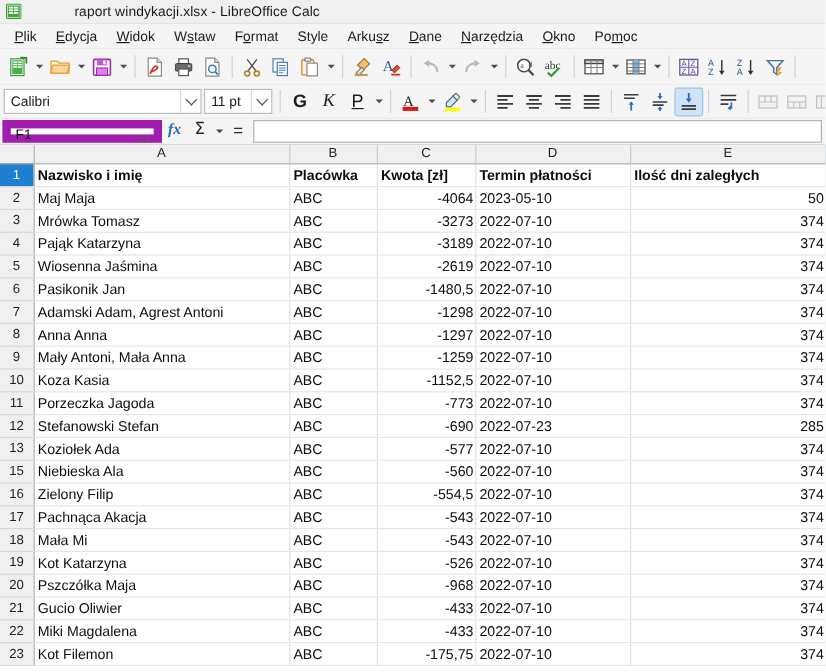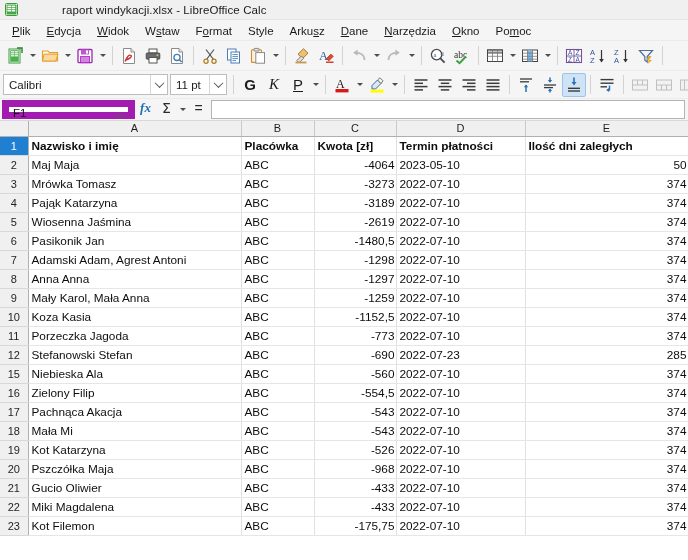--- a/index.html
+++ b/index.html
@@ -758,21 +758,21 @@
             <td class="rowhead">8</td>
             <td class="cell txt">Anna Anna</td>
             <td class="cell txt">ABC</td>
             <td class="cell num">-1297</td>
             <td class="cell txt">2022-07-10</td>
             <td class="cell num">374</td>
             <td class="cell"></td>
           </tr>
           <tr>
             <td class="rowhead">9</td>
-            <td class="cell txt">Mały Karol, Mała Anna</td>
+            <td class="cell txt">Mały Antoni, Mała Anna</td>
             <td class="cell txt">ABC</td>
             <td class="cell num">-1259</td>
             <td class="cell txt">2022-07-10</td>
             <td class="cell num">374</td>
             <td class="cell"></td>
           </tr>
           <tr>
             <td class="rowhead">10</td>
             <td class="cell txt">Koza Kasia</td>
             <td class="cell txt">ABC</td>
@@ -793,20 +793,29 @@
           <tr>
             <td class="rowhead">12</td>
             <td class="cell txt">Stefanowski Stefan</td>
             <td class="cell txt">ABC</td>
             <td class="cell num">-690</td>
             <td class="cell txt">2022-07-23</td>
             <td class="cell num">285</td>
             <td class="cell"></td>
           </tr>
           <tr>
+            <td class="rowhead">13</td>
+            <td class="cell txt">Koziołek Ada</td>
+            <td class="cell txt">ABC</td>
+            <td class="cell num">-577</td>
+            <td class="cell txt">2022-07-10</td>
+            <td class="cell num">374</td>
+            <td class="cell"></td>
+          </tr>
+          <tr>
             <td class="rowhead">15</td>
             <td class="cell txt">Niebieska Ala</td>
             <td class="cell txt">ABC</td>
             <td class="cell num">-560</td>
             <td class="cell txt">2022-07-10</td>
             <td class="cell num">374</td>
             <td class="cell"></td>
           </tr>
           <tr>
             <td class="rowhead">16</td>

